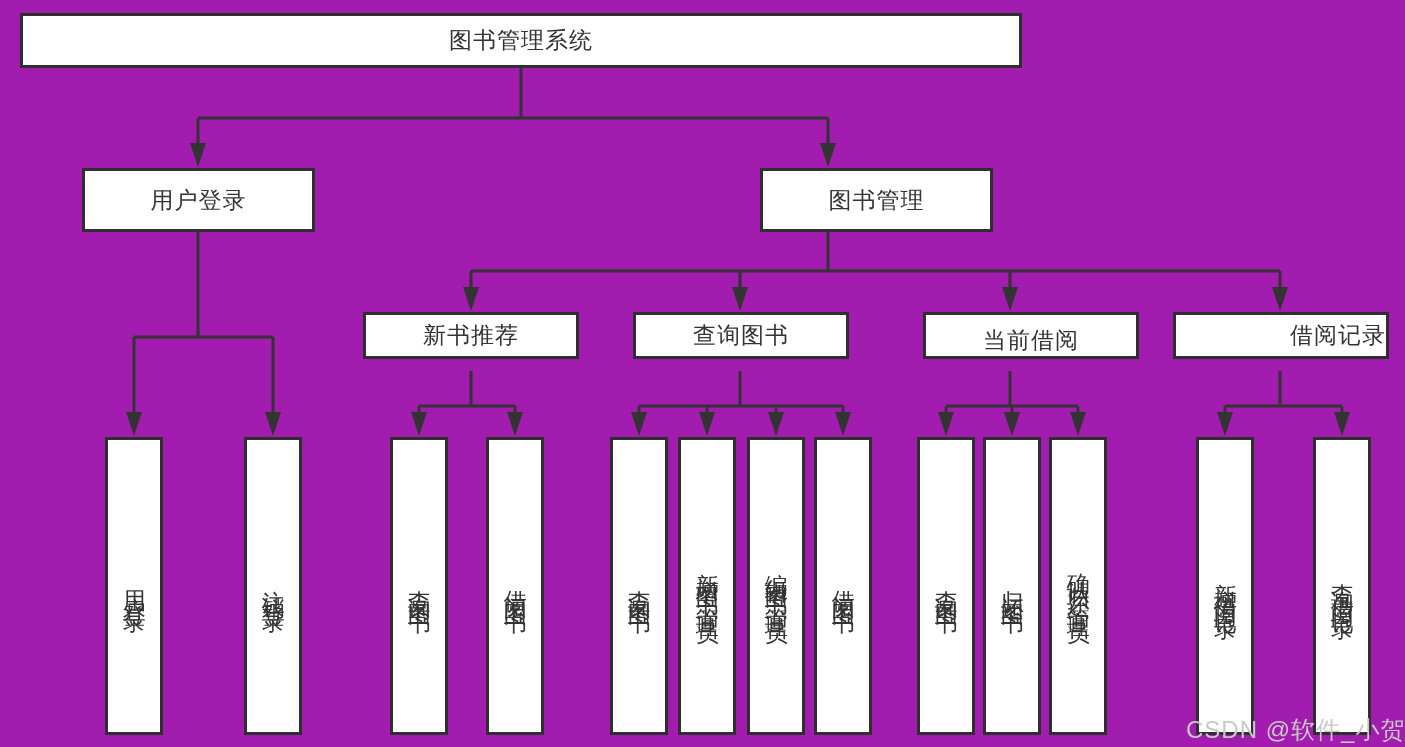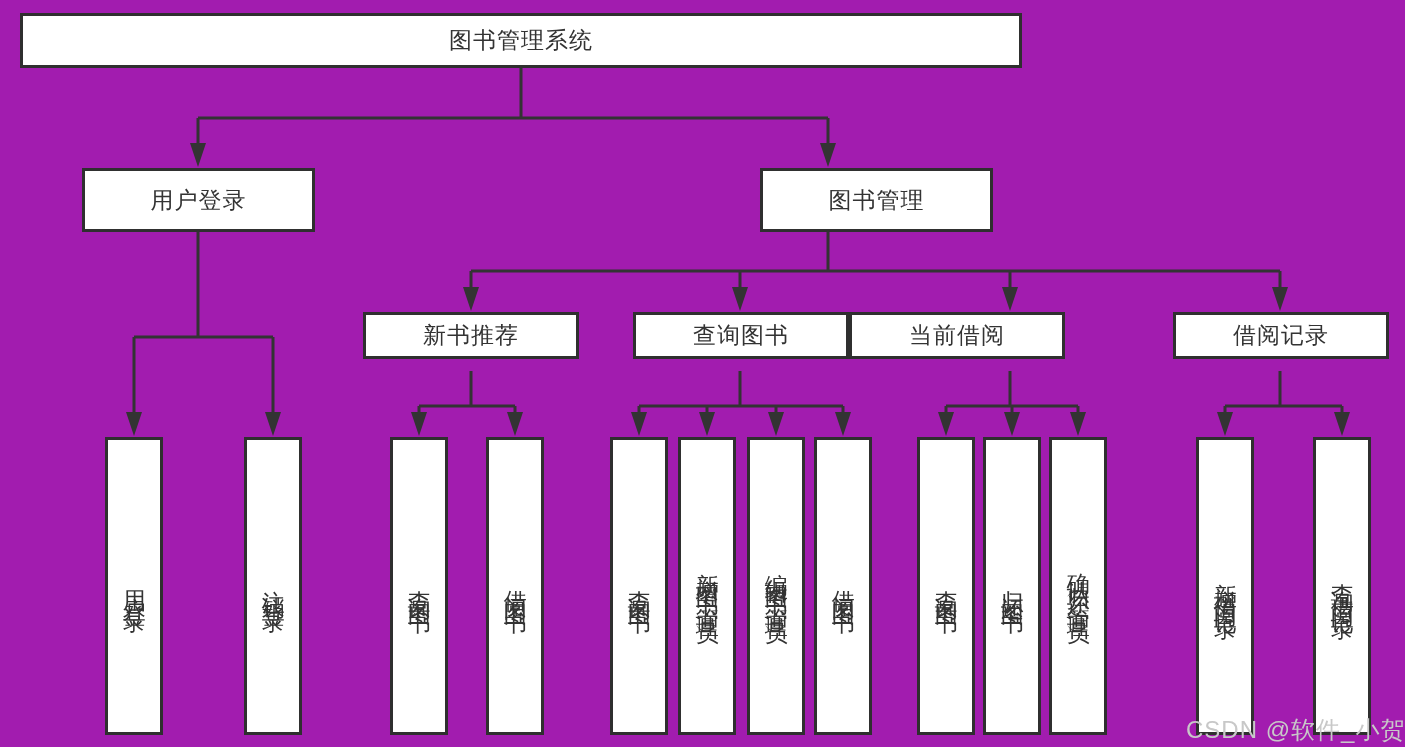--- a/index.html
+++ b/index.html
@@ -47,22 +47,22 @@
     writing-mode: vertical-rl;
     text-orientation: mixed;
     font-size: 23px;
     letter-spacing: 7px;
     line-height: 1.1;
   }
   #n-user-login   { left: 82px; }
   #n-book-mgmt    { left: 712px; margin-left: 48px; }
   #n-new-book     { left: 363px; }
   #n-book-borrow  { left: 633px; }
-  #n-cur-borrow   { left: 849px; }
-  #n-borrow-rec   { left: 1173px; }
+  #n-cur-borrow   { left: 923px; align-items: flex-end; }
+  #n-borrow-rec   { left: 1173px; justify-content: flex-end; }
   #l1  { left: 105px; }
   #l2  { left: 244px; }
   #l3  { left: 390px; }
   #l4  { left: 486px; }
   #l5  { left: 610px; }
   #l6  { left: 678px; }
   #l7  { left: 747px; }
   #l8  { left: 814px; }
   #l9  { left: 917px; }
   #l10 { left: 983px; }

